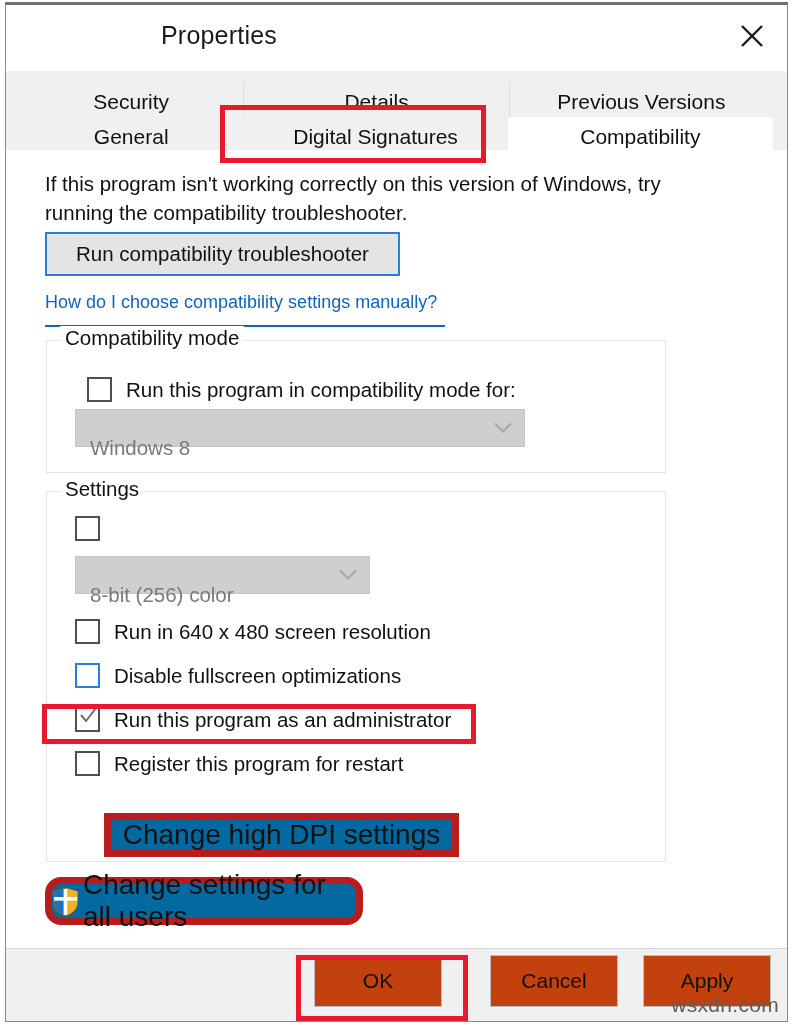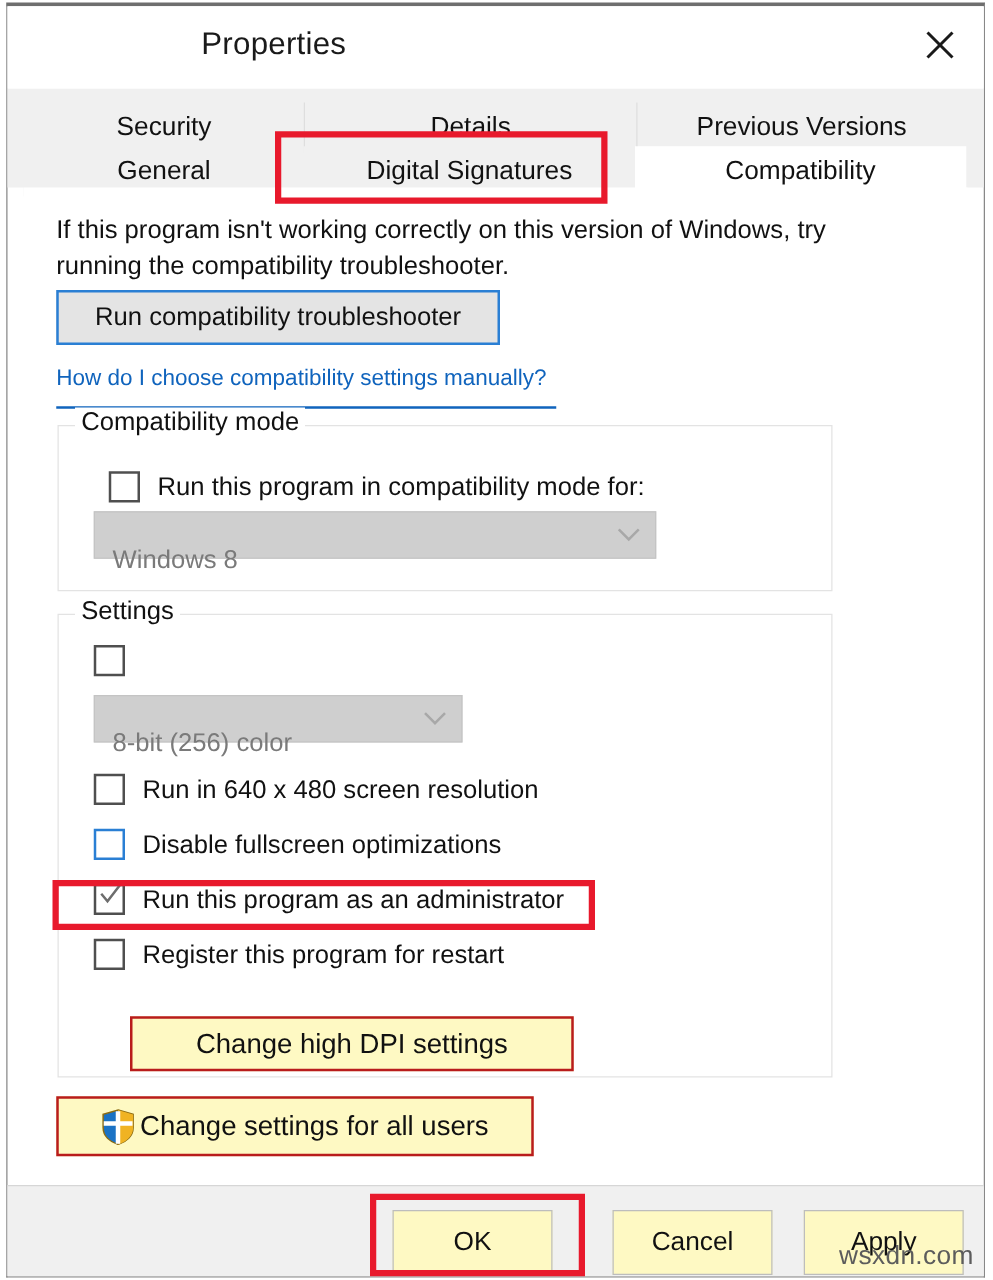--- a/index.html
+++ b/index.html
@@ -230,65 +230,66 @@
     position: absolute;
     right: 12px;
     top: 50%;
     transform: translateY(-50%);
     line-height: 0;
   }
 
   
   .plain-button {
     position: absolute;
-    background: #fef9c3;
-    border: 2px solid #b91c1c;
-    box-sizing: border-box;
-    font-size: 22px;
+    background: #0369a1;
+    border: 7px solid #b91c1c;
+    box-sizing: border-box;
+    font-size: 28px;
     color: #111111;
     display: flex;
     align-items: center;
     justify-content: center;
     cursor: pointer;
   }
   #dpi-button {
     left: 57px;
     top: 321px;
     width: 355px;
     height: 44px;
   }
   #all-users-button {
     left: 26px;
     top: 727px;
-    width: 382px;
+    width: 318px;
     height: 48px;
     justify-content: center;
+    border-radius: 16px;
   }
   #all-users-button .shield-icon {
     margin-right: 4px;
     display: inline-block;
     line-height: 0;
   }
 
   
   #footer {
     position: absolute;
     left: 0;
     top: 943px;
     right: 0;
     bottom: 0;
     background: #f0f0f0;
     border-top: 1px solid #d6d6d6;
   }
   .footer-button {
     position: absolute;
-    top: 19px;
+    top: 6px;
     width: 128px;
     height: 52px;
-    background: #fef9c3;
+    background: #c2410c;
     border: 1px solid #bdbdbd;
     box-sizing: border-box;
     font-size: 21px;
     color: #111111;
     display: flex;
     align-items: center;
     justify-content: center;
     cursor: pointer;
   }
   #ok-button { left: 308px; }

